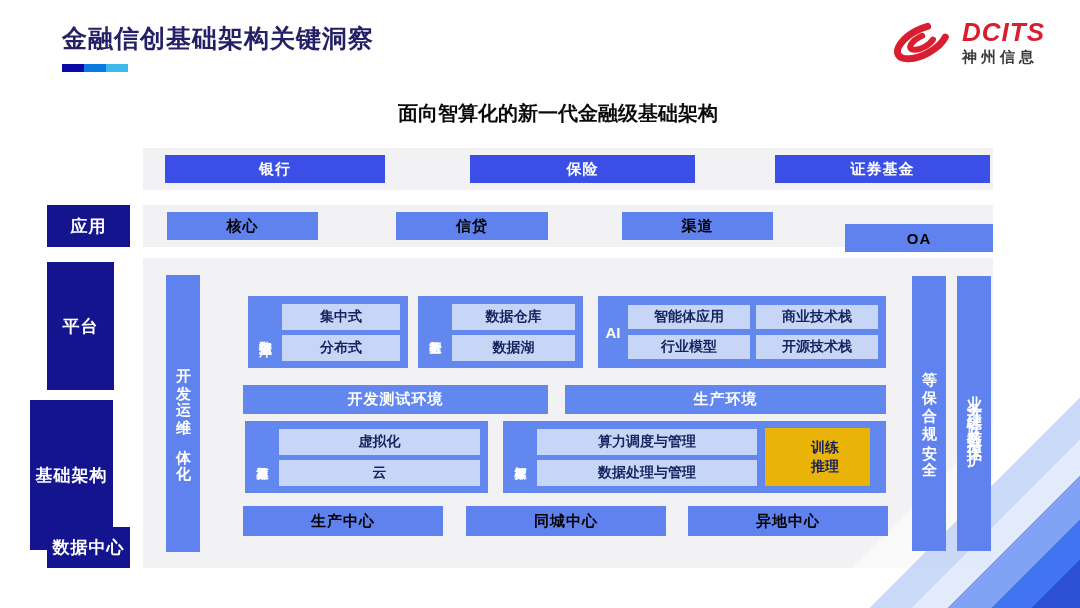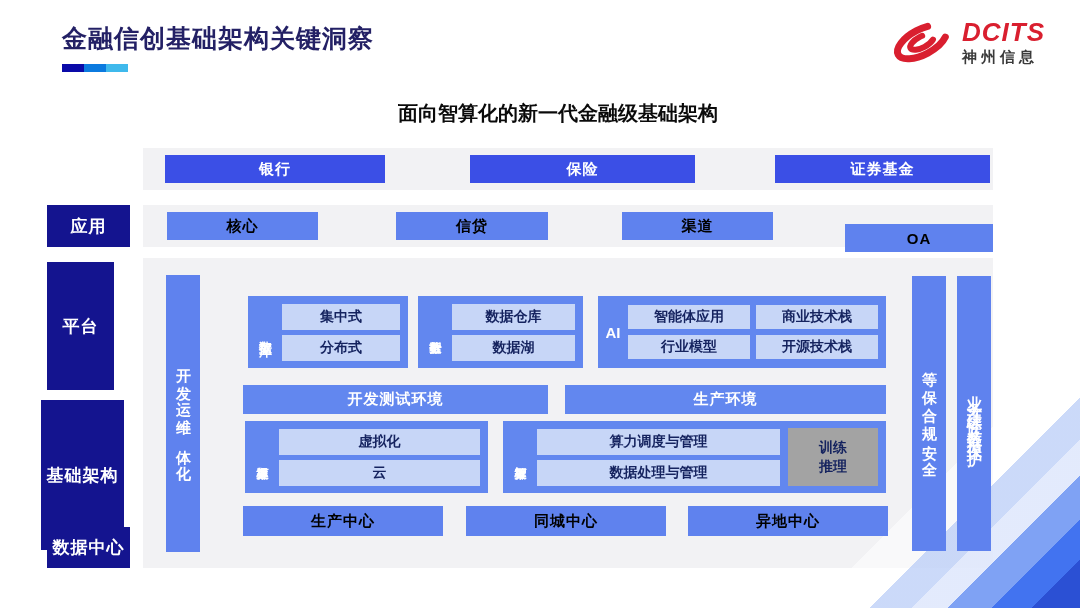--- a/index.html
+++ b/index.html
@@ -30,21 +30,21 @@
   .ls16{letter-spacing:16px;} .ls18{letter-spacing:18px;} .ls6{letter-spacing:6px;}
 
   .group{position:absolute;background:#6287EF;display:flex;align-items:center;box-sizing:border-box;z-index:2;}
   .vlabel{width:34px;display:flex;align-items:center;justify-content:center;writing-mode:vertical-rl;color:#fff;font-weight:bold;font-size:13px;letter-spacing:1px;}
   .vlabel.small{font-size:12px;letter-spacing:0;}
   .stack{flex:1;display:flex;flex-direction:column;gap:5px;margin:7px 8px 7px 0;}
   .lightbox{background:#C7D6F7;color:#15235F;font-size:14px;font-weight:bold;height:26px;display:flex;align-items:center;justify-content:center;}
   .ailabel{width:30px;display:flex;align-items:center;justify-content:center;color:#fff;font-weight:bold;font-size:15px;}
   .aigrid{flex:1;display:grid;grid-template-columns:1fr 1fr;gap:6px;margin:7px 8px 7px 0;}
   .aigrid .lightbox{height:24px;}
-  .sidebox{width:90px;height:58px;margin-right:8px;background:#a3a3a3;color:#15235F;font-size:14px;font-weight:bold;display:flex;align-items:center;justify-content:center;text-align:center;white-space:pre-line;line-height:1.35;}
+  .sidebox{width:90px;height:58px;margin-right:16px;background:#eab308;color:#15235F;font-size:14px;font-weight:bold;display:flex;align-items:center;justify-content:center;text-align:center;white-space:pre-line;line-height:1.35;padding-left:15px;}
 
   .decoration{position:absolute;right:0;bottom:0;width:400px;height:400px;z-index:1;pointer-events:none;
     background:linear-gradient(135deg,
       rgba(255,255,255,0) 66.5%,
       rgba(255,255,255,0.55) 66.5%, rgba(255,255,255,0.55) 73.75%,
       rgba(194,211,248,0.85) 73.75%, rgba(194,211,248,0.85) 79%,
       rgba(224,232,252,0.9) 79%, rgba(224,232,252,0.9) 83.5%,
       #7FA2F4 83.5%, #7FA2F4 89%,
       #4273F0 89%, #4273F0 94%,
       #2B50D4 94%);}
@@ -71,21 +71,21 @@
     <div class="logo-text">
       <span class="logo-brand">DCITS</span>
       <span class="logo-company">神州信息</span>
     </div>
   </div>
 
   <div class="subtitle">面向智算化的新一代金融级基础架构</div>
 
   <div class="box navy" style="left:47px;top:205px;width:83px;height:42px;">应用</div>
   <div class="box navy" style="left:47px;top:262px;width:67px;height:128px;">平台</div>
-  <div class="box navy" style="left:41px;top:400px;width:83px;height:150px;">基础架构</div>
+  <div class="box navy" style="left:30px;top:400px;width:83px;height:150px;">基础架构</div>
   <div class="box navy" style="left:47px;top:527px;width:83px;height:41px;">数据中心</div>
 
   <div class="grayrow" style="left:143px;top:148px;width:850px;height:42px;"></div>
   <div class="box btn1" style="left:165px;top:155px;width:220px;height:28px;">银行</div>
   <div class="box btn1" style="left:470px;top:155px;width:225px;height:28px;">保险</div>
   <div class="box btn1" style="left:775px;top:155px;width:215px;height:28px;">证券基金</div>
 
   <div class="grayrow" style="left:143px;top:205px;width:850px;height:42px;"></div>
   <div class="box btn2" style="left:167px;top:212px;width:151px;height:28px;">核心</div>
   <div class="box btn2" style="left:396px;top:212px;width:152px;height:28px;">信贷</div>

